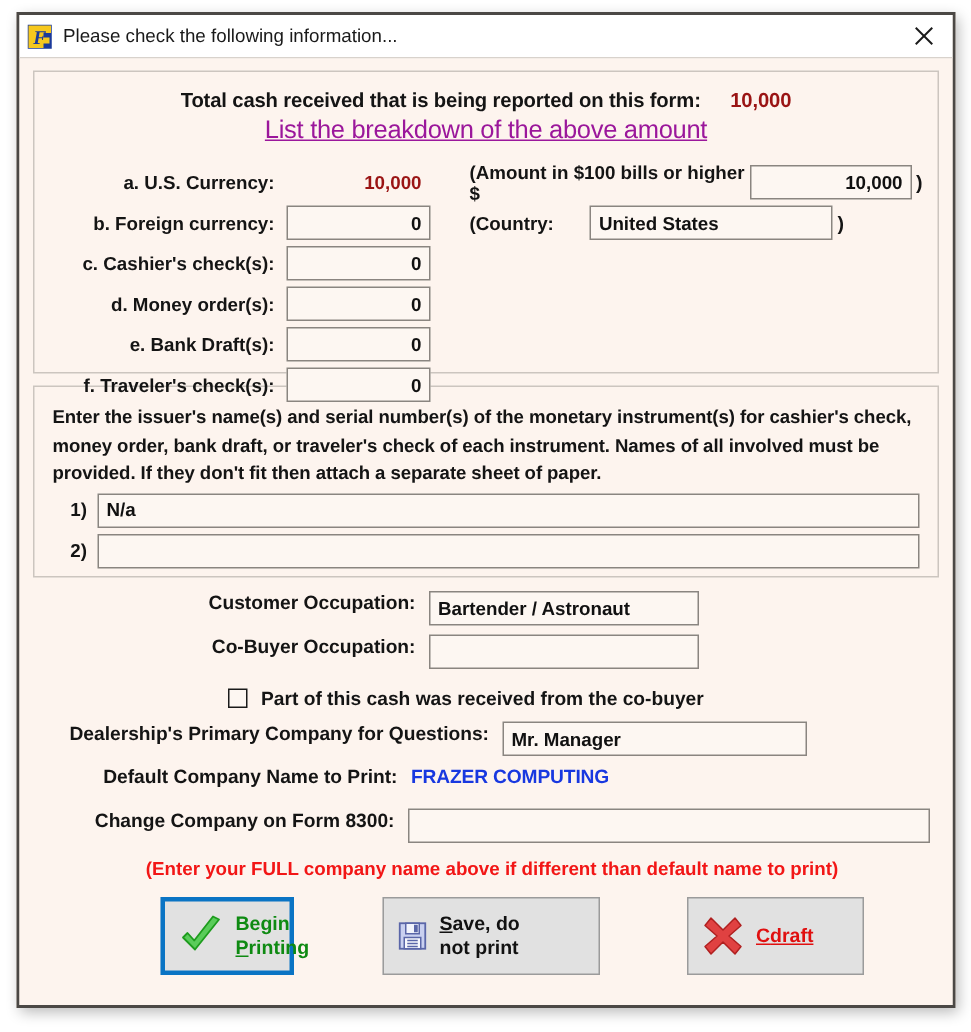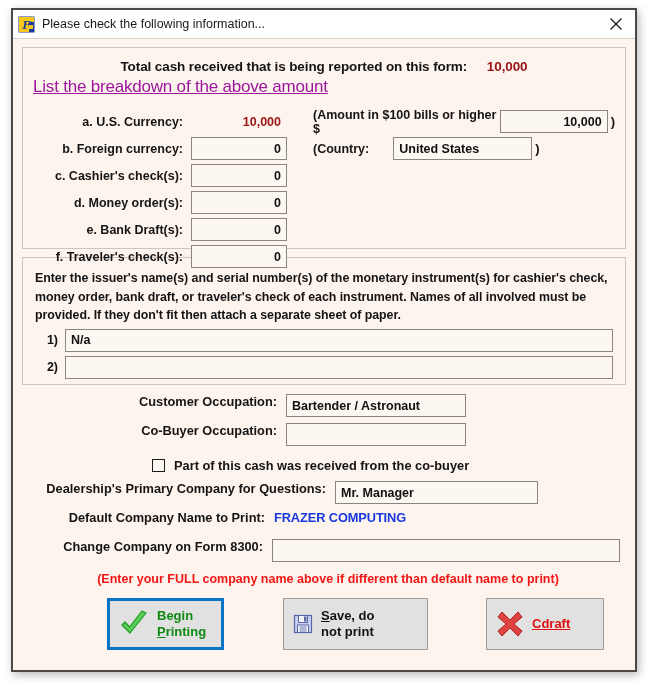--- a/index.html
+++ b/index.html
@@ -108,20 +108,21 @@
     color: #141414;
     letter-spacing: -0.1px;
     margin-top: 2px;
   }
   .total-amount {
     color: #9a1414;
     margin-left: 16px;
     font-weight: bold;
   }
   .breakdown-link {
+    text-align: center;
     font-size: 17px;
     font-weight: normal;
     color: #9B179B;
     text-decoration: underline;
     margin-top: 3px;
     cursor: pointer;
     letter-spacing: -0.2px;
   }
 
   .rows { margin-top: 12px; position: relative; }
@@ -282,21 +283,21 @@
     height: 52px;
     background: #E1E1E1;
     border: 1px solid #9b9b9b;
     box-sizing: border-box;
     display: flex;
     align-items: center;
     cursor: pointer;
     padding: 0 8px;
   }
   .btn-primary {
-    width: 117px;
+    width: 89px;
     border: 3px solid #0A74C4;
     background: #E1E1E1;
     margin-right: 59px;
     align-items: center;
   }
   .btn-save {
     width: 145px;
     margin-right: 58px;
   }
   .btn-cancel { width: 118px; }
@@ -387,21 +388,21 @@
           </div>
 
           <div class="side-col">
             <div class="side-row">
               <span>(Amount in $100 bills or higher $</span>
               <input class="tbox num" style="width: 108px;" type="text" value="10,000">
               <span class="paren">)</span>
             </div>
             <div class="side-row">
               <span>(Country:</span>
-              <input class="tbox" style="width: 139px; text-align: left; margin-left: 24px;" type="text" value="United States">
+              <input class="tbox" style="width: 162px; text-align: left; margin-left: 24px;" type="text" value="United States">
               <span class="paren">)</span>
             </div>
           </div>
 
         </div>
       </div>
 
       <div class="panel" id="panel-mid">
         <div class="instructions">Enter the issuer's name(s) and serial number(s) of the monetary instrument(s) for cashier's check, money order, bank draft, or traveler's check of each instrument.  Names of all involved must be provided. If they don't fit then attach a separate sheet of paper.</div>
 

